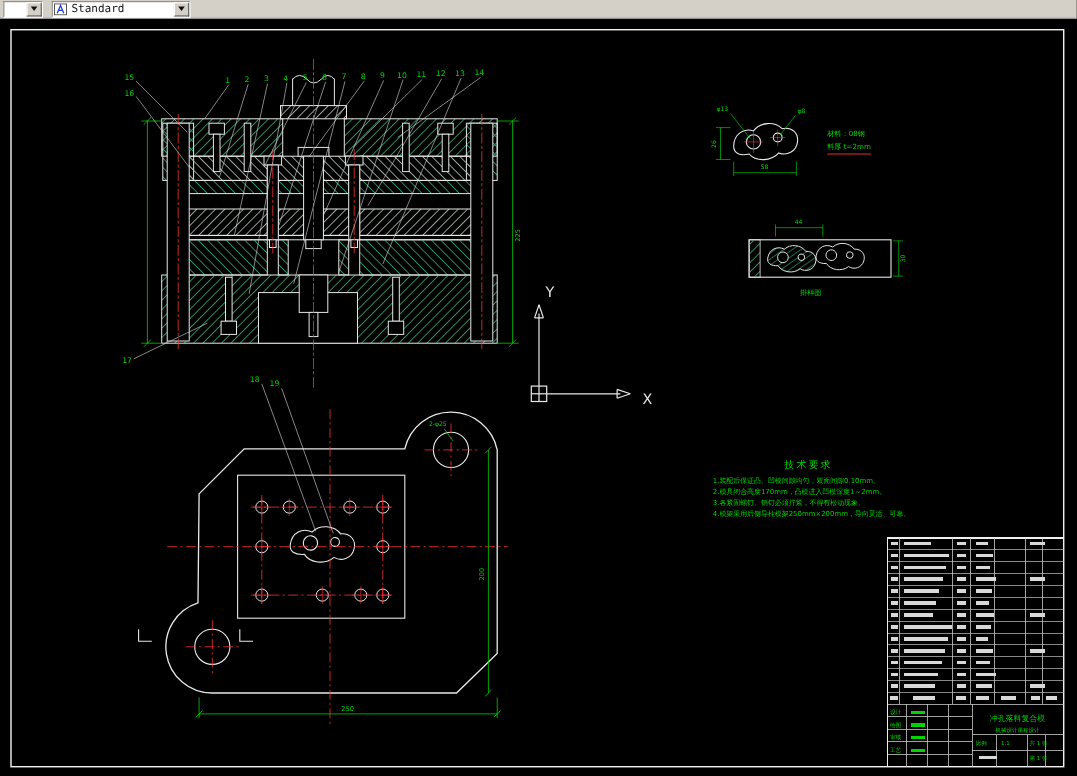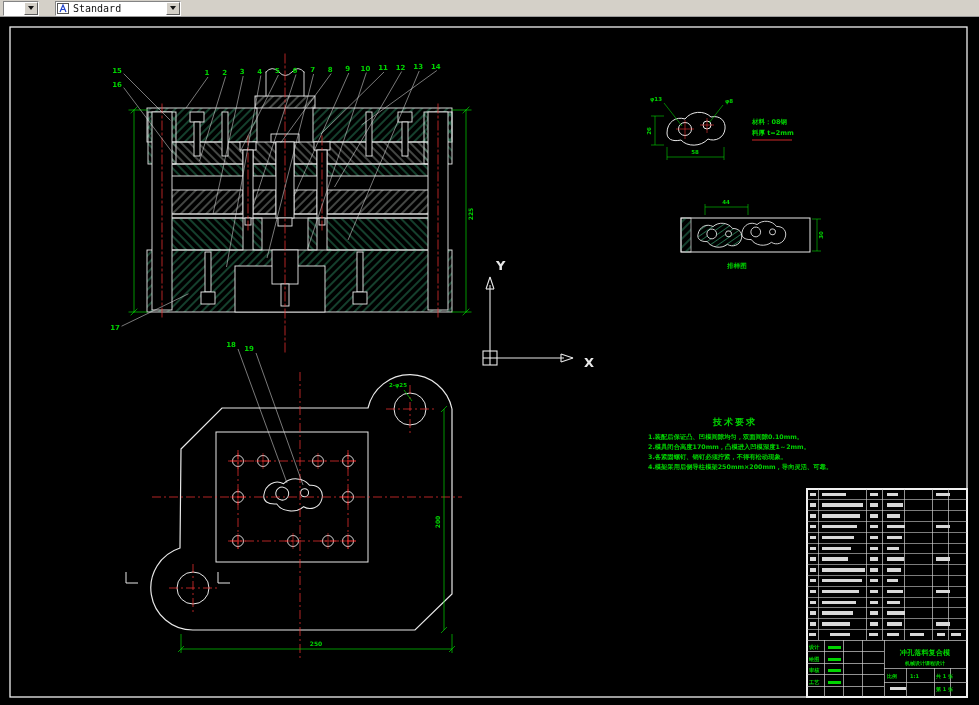--- a/index.html
+++ b/index.html
@@ -13,36 +13,36 @@
   .combo-field{flex:1;height:100%;}
   .combo-text{font-family:"DejaVu Sans Mono",monospace;font-size:10px;color:#111;
               padding:0 3px;white-space:nowrap;line-height:13px;}
   .combo-arrow{width:12px;height:11px;margin:0;background:#d4d0c8;
                border:1px solid;border-color:#fff #5a5a5a #5a5a5a #fff;
                display:flex;align-items:center;justify-content:center;}
   .tri{width:0;height:0;border-left:3px solid transparent;border-right:3px solid transparent;
        border-top:4px solid #111;}
   .combo-icon{width:14px;height:11px;display:flex;align-items:center;justify-content:center;}
   
-  #canvas{position:absolute;top:0;left:0;width:979px;height:602px;font-weight:bold;}
+  #canvas{position:absolute;top:0;left:0;width:979px;height:602px;}
   svg text{font-family:"DejaVu Sans",sans-serif;}
 </style>
 </head>
 <body>
 
 <div id="screen">
 
   <div id="toolbar">
     <div class="combo" style="width:34px">
       <span class="combo-field"></span>
       <span class="combo-arrow">
           <span class="tri"></span>
         </span>
     </div>
-    <div class="combo" style="width:124px;margin-left:16px">
+    <div class="combo" style="width:124px;margin-left:8px">
       <span class="combo-icon">
         <svg width="12" height="11" viewBox="0 0 12 11">
           <rect x="0.5" y="0.5" width="11" height="10" fill="#fff" stroke="#555" stroke-width="1"></rect>
           <path d="M3,9 L6,2 L9,9 M4.2,6.5 L7.8,6.5" stroke="#2244cc" stroke-width="1.2" fill="none"></path>
         </svg>
       </span>
       <span class="combo-text">Standard</span>
       <span class="combo-arrow" style="margin-left:auto">
           <span class="tri"></span>
         </span>

